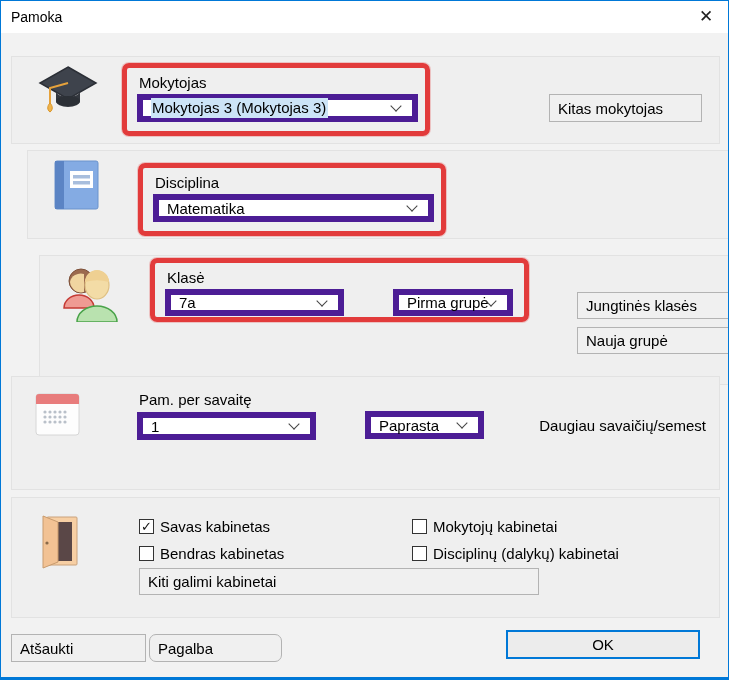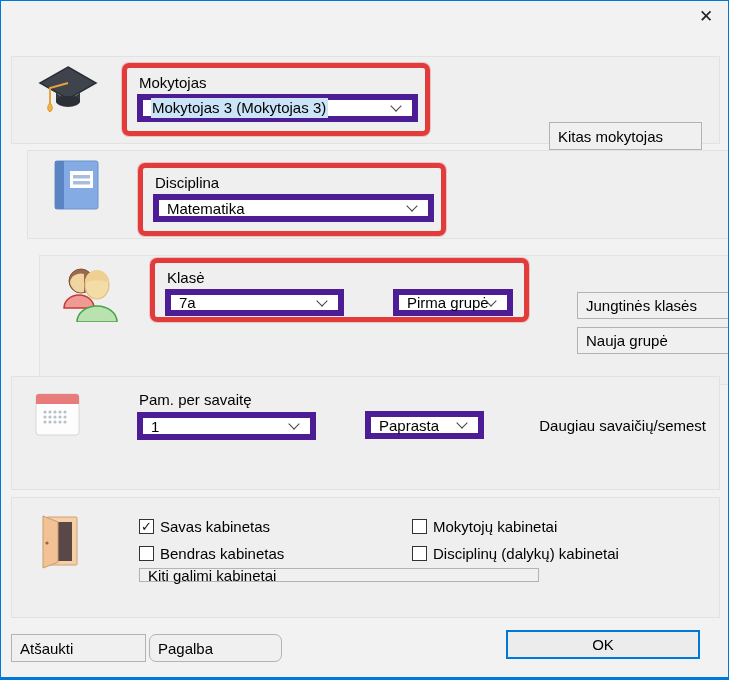--- a/index.html
+++ b/index.html
@@ -53,39 +53,42 @@
     font-size:13px; line-height:13px; color:#111; flex:0 0 auto;
   }
   .checkbox .cb-label { font-size:15px; color:#000; margin-left:6px; white-space:nowrap; }
   .flat-link { position:absolute; font-size:15px; color:#000; white-space:nowrap; cursor:pointer; }
 </style>
 </head>
 <body>
 
 <div class="window">
 
+  <div class="titlebar">
+    <span class="title">Pamoka</span>
+  </div>
   <div class="close-btn">✕</div>
 
   <div class="section" style="top:55px; height:88px;">
     <div class="icon-box" style="left:25px; top:8px;">
       <svg width="62" height="52" viewBox="0 0 62 52">
         <polygon points="31,2 59,18 31,34 3,18" fill="#3e434c" stroke="#2b2f36" stroke-width="1.5"></polygon>
         <path d="M19,26 v10 a12,6 0 0 0 24,0 v-10 a12,6 0 0 1 -24,0 z" fill="#33373e"></path>
         <ellipse cx="31" cy="36" rx="12" ry="5" fill="#2c3036"></ellipse>
         <polyline points="31,18 13,23 13,38" fill="none" stroke="#e6a23b" stroke-width="2"></polyline>
         <path d="M13,38 c-3,3 -3,7 0,9 c3,-2 3,-6 0,-9 z" fill="#f0b44c" stroke="#d99426" stroke-width="1"></path>
       </svg>
     </div>
     <div class="annotation" style="left:110px; top:6px; width:308px; height:73px;"></div>
     <div class="field-label" style="left:127px; top:17px;">Mokytojas</div>
     <div class="dropdown" style="left:125px; top:37px; width:281px; height:28px;">
       <span class="value selected">Mokytojas 3 (Mokytojas 3)</span>
       <span class="chev"></span>
     </div>
-    <div class="btn" style="left:537px; top:37px; width:153px; height:28px;margin-top:28px;">Kitas mokytojas</div>
+    <div class="btn" style="left:537px; top:37px; width:153px; height:28px;">Kitas mokytojas</div>
   </div>
 
   <div class="section" style="top:149px; height:89px;margin-left:16px;">
     <div class="icon-box" style="left:25px; top:8px;">
       <svg width="47" height="52" viewBox="0 0 47 52">
         <rect x="2" y="2" width="43" height="48" rx="2" fill="#84abe3" stroke="#6b93cc"></rect>
         <rect x="2" y="2" width="9" height="48" fill="#5b84c4"></rect>
         <rect x="17" y="12" width="23" height="17" fill="#ffffff"></rect>
         <rect x="20" y="16" width="17" height="3.5" fill="#a8bedd"></rect>
         <rect x="20" y="22" width="17" height="3.5" fill="#a8bedd"></rect>
@@ -188,20 +191,20 @@
         </span>
       <span class="cb-label">Mokytojų kabinetai</span>
     </div>
     <div class="checkbox" style="left:400px; top:47px;">
       <span class="box">
           <span class="mark"></span>
         </span>
       <span class="cb-label">Disciplinų (dalykų) kabinetai</span>
     </div>
 
-    <div class="btn" style="left:127px; top:70px; width:400px; height:14px;">Kiti galimi kabinetai</div>
+    <div class="btn" style="left:127px; top:70px; width:400px; height:27px;">Kiti galimi kabinetai</div>
   </div>
 
   <div class="btn" style="left:10px; top:633px; width:135px; height:28px;">Atšaukti</div>
   <div class="btn" style="left:148px; top:633px; width:133px; height:28px;border-radius:7px;">Pagalba</div>
   <div class="btn ok" style="left:505px; top:629px; width:194px; height:29px;">OK</div>
 
 </div>
 
 </body></html>

